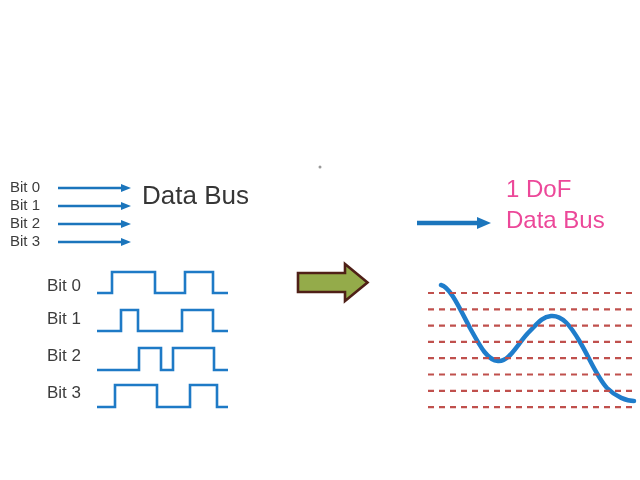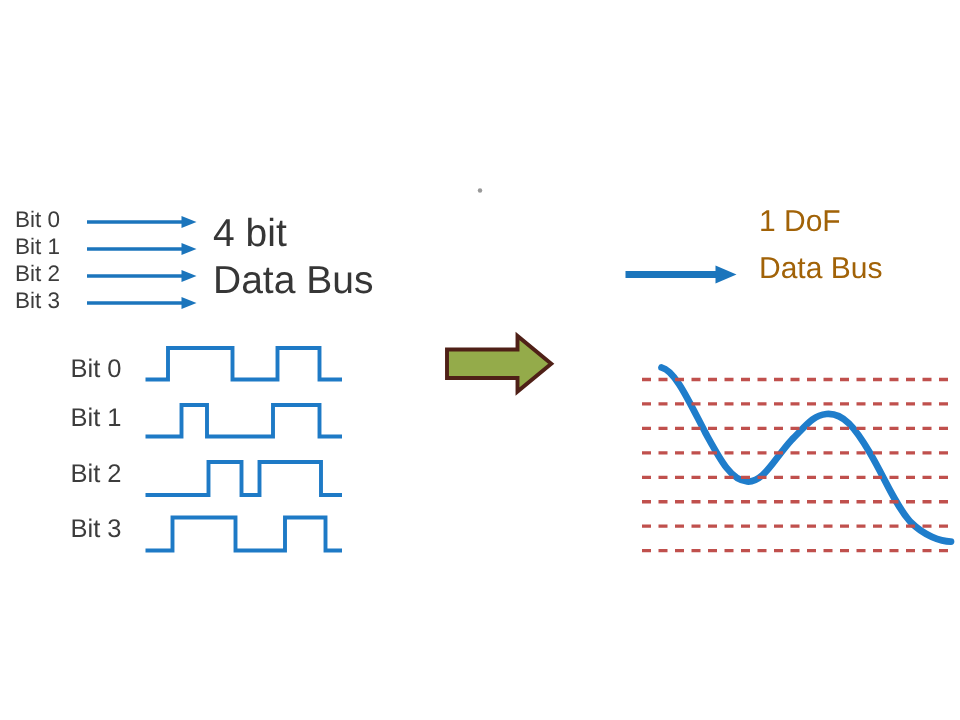--- a/index.html
+++ b/index.html
@@ -3,33 +3,34 @@
 <meta charset="utf-8">
 <style>
   html, body { margin: 0; padding: 0; background: #fff; }
   .canvas {
     position: relative;
     width: 640px;
     height: 412px;
     background: #fff;
     overflow: hidden;
     font-family: "Liberation Sans", sans-serif;
+    margin-top: 40px;
   }
   #gfx { position: absolute; left: 0; top: 0; width: 640px; height: 480px; }
   .bit-list {
     position: absolute; left: 10px; top: 138px;
     font-size: 15px; line-height: 18px; color: #3c3c3c;
   }
   .bus-label {
     position: absolute; left: 142px; top: 140px;
     font-size: 26px; line-height: 31px; color: #363636;
   }
   .right-label {
     position: absolute; left: 506px; top: 133px;
-    font-size: 20px; line-height: 31px; color: #a16207;
+    font-size: 24px; line-height: 31px; color: #ec4899;
   }
   .right-label .bold { font-weight: bold; }
   .wave-label {
     position: absolute; left: 47px;
     font-size: 17px; color: #3c3c3c;
   }
 </style>
 </head>
 <body>
 
@@ -64,21 +65,20 @@
     </svg>
 
   <div class="bit-list">
     <div>Bit 0</div>
     <div>Bit 1</div>
     <div>Bit 2</div>
     <div>Bit 3</div>
   </div>
 
   <div class="bus-label">
-    <div>4 bit</div>
     <div>Data Bus</div>
   </div>
 
   <div class="right-label">
     <div>1 DoF</div>
     <div>Data Bus</div>
   </div>
 
   <span class="wave-label" style="top:236px">Bit 0</span>
   <span class="wave-label" style="top:269px">Bit 1</span>

